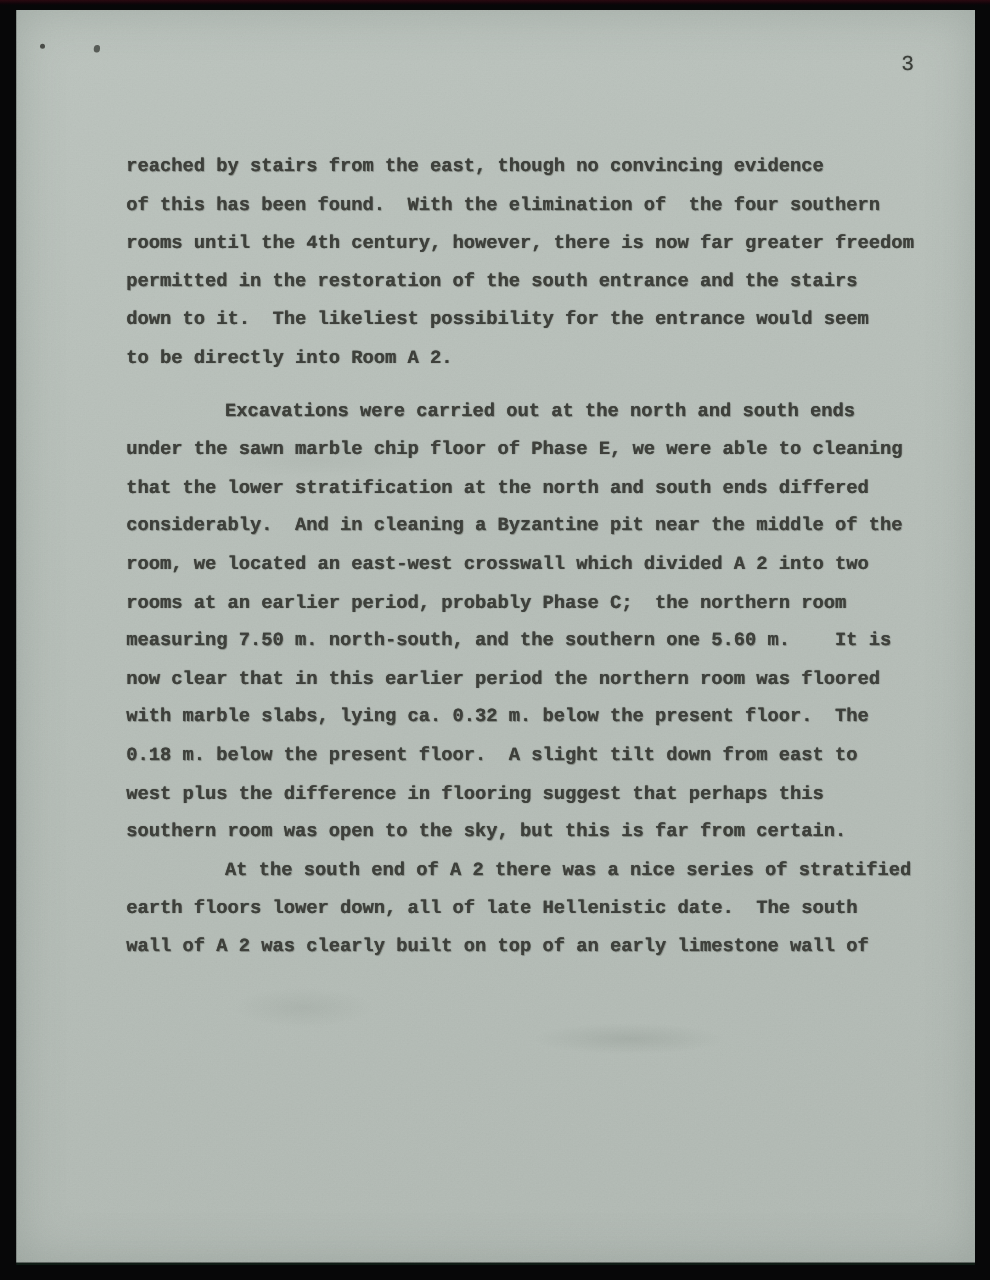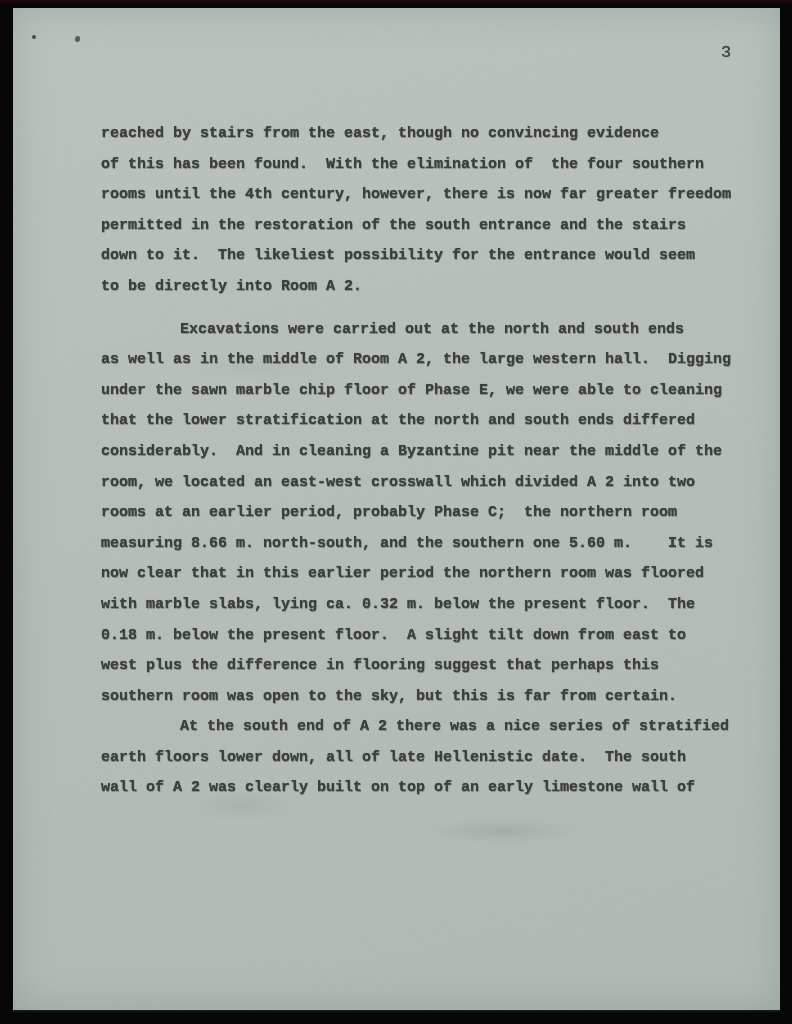--- a/index.html
+++ b/index.html
@@ -127,27 +127,26 @@
         <div class="line">of this has been found.  With the elimination of  the four southern</div>
         <div class="line">rooms until the 4th century, however, there is now far greater freedom</div>
         <div class="line">permitted in the restoration of the south entrance and the stairs</div>
         <div class="line">down to it.  The likeliest possibility for the entrance would seem</div>
         <div class="line">to be directly into Room A 2.</div>
       </div>
 
 
       <div class="para para-2">
         <div class="line indent">Excavations were carried out at the north and south ends</div>
-        <div class="line">as well as in the middle of Room A 2, the large western hall.  Digging</div>
         <div class="line">under the sawn marble chip floor of Phase E, we were able to cleaning</div>
         <div class="line">that the lower stratification at the north and south ends differed</div>
         <div class="line">considerably.  And in cleaning a Byzantine pit near the middle of the</div>
         <div class="line">room, we located an east-west crosswall which divided A 2 into two</div>
         <div class="line">rooms at an earlier period, probably Phase C;  the northern room</div>
-        <div class="line">measuring 8.66 m. north-south, and the southern one 5.60 m.    It is</div>
+        <div class="line">measuring 7.50 m. north-south, and the southern one 5.60 m.    It is</div>
         <div class="line">now clear that in this earlier period the northern room was floored</div>
         <div class="line">with marble slabs, lying ca. 0.32 m. below the present floor.  The</div>
         <div class="line">0.18 m. below the present floor.  A slight tilt down from east to</div>
         <div class="line">west plus the difference in flooring suggest that perhaps this</div>
         <div class="line">southern room was open to the sky, but this is far from certain.</div>
       </div>
 
       <div class="para para-3">
         <div class="line indent">At the south end of A 2 there was a nice series of stratified</div>
         <div class="line">earth floors lower down, all of late Hellenistic date.  The south</div>

